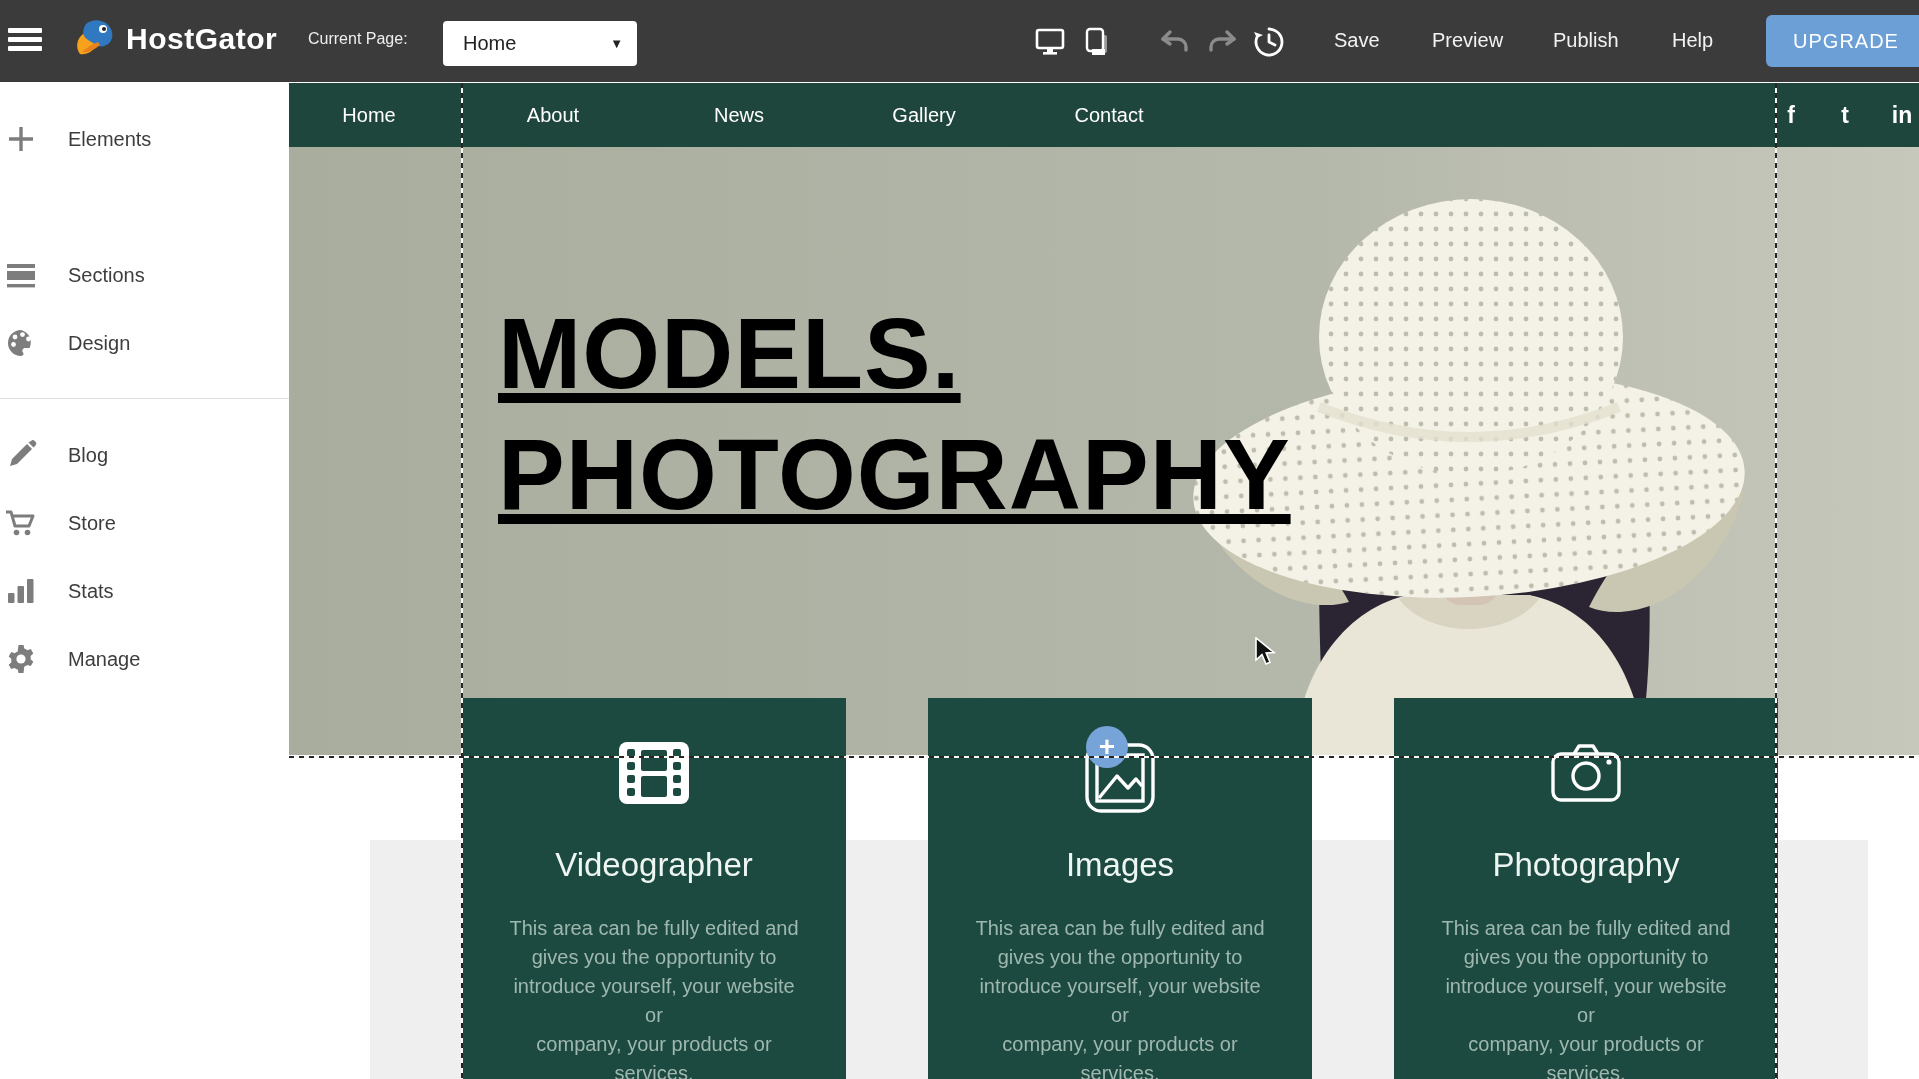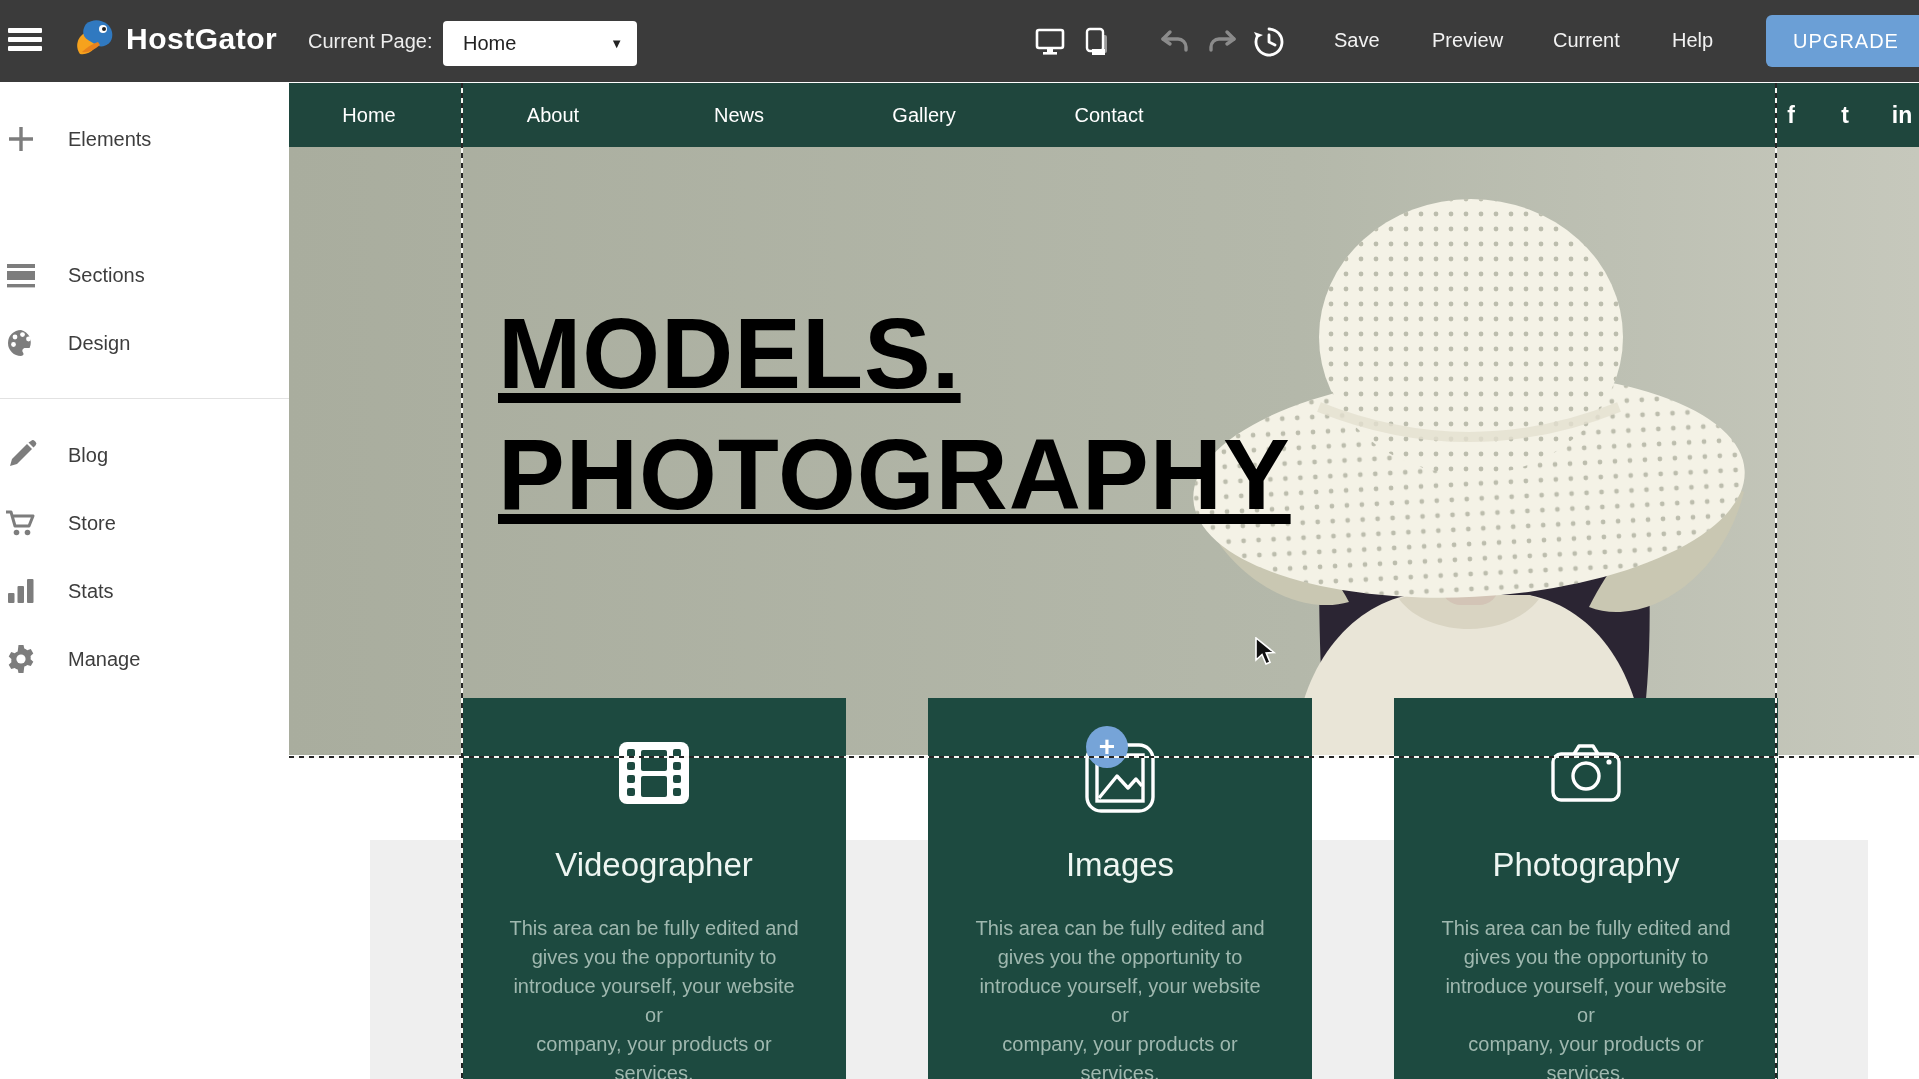--- a/index.html
+++ b/index.html
@@ -5,21 +5,21 @@
   html,body{margin:0;padding:0;background:#222;}
   *{box-sizing:border-box;font-family:"Liberation Sans",sans-serif;}
   #app{position:relative;width:1919px;height:1079px;background:#fff;overflow:hidden;}
 
   
   .toolbar{position:absolute;left:0;top:0;width:1919px;height:82px;background:#3b3b3b;z-index:40;}
   .hamburger{position:absolute;left:8px;top:24px;width:34px;height:32px;cursor:pointer;}
   .hamburger span{display:block;height:5px;background:#fff;border-radius:1px;margin:4px 0;}
   .brand{position:absolute;left:72px;top:18px;display:flex;align-items:center;gap:8px;}
   .brand-name{color:#fff;font-size:30px;font-weight:bold;letter-spacing:.5px;}
-  .cp-label{position:absolute;left:308px;top:30px;color:#eee;font-size:20px;}
+  .cp-label{position:absolute;left:308px;top:30px;color:#eee;font-size:16px;}
   .page-select{position:absolute;left:443px;top:21px;width:194px;height:45px;background:#fff;border-radius:4px;
     display:flex;align-items:center;justify-content:space-between;padding:0 14px 0 20px;cursor:pointer;}
   .page-select .val{font-size:20px;color:#222;}
   .page-select .caret{font-size:13px;color:#222;}
   .tb-ico{position:absolute;top:26px;width:34px;height:32px;display:flex;align-items:center;justify-content:center;cursor:pointer;}
   .tb-txt{position:absolute;top:29px;color:#f2f2f2;font-size:20px;cursor:pointer;}
   .upgrade{position:absolute;left:1766px;top:15px;width:160px;height:52px;background:#6b9fd6;border-radius:6px 0 0 6px;
     color:#fff;font-size:20px;letter-spacing:1px;display:flex;align-items:center;justify-content:center;cursor:pointer;}
 
   
@@ -114,21 +114,21 @@
     <div class="tb-ico" style="left:1252px">
       <svg width="32" height="32" viewBox="0 0 32 32">
           <path d="M16 3 a13 13 0 1 1 -12 8" fill="none" stroke="#fff" stroke-width="2.8" stroke-linecap="round"></path>
           <path d="M1 6 L4 12 L10 9 Z" fill="#fff"></path>
           <path d="M16 9 V16 L22 19" fill="none" stroke="#fff" stroke-width="2.8" stroke-linecap="round" stroke-linejoin="round"></path>
         </svg>
     </div>
 
     <span class="tb-txt" style="left:1334px">Save</span>
     <span class="tb-txt" style="left:1432px">Preview</span>
-    <span class="tb-txt" style="left:1553px">Current</span>
+    <span class="tb-txt" style="left:1553px">Publish</span>
     <span class="tb-txt" style="left:1672px">Help</span>
     <div class="upgrade">UPGRADE</div>
   </div>
 
   <div class="sidebar">
     <div class="side-item" style="top:35px">
       <span class="ic">
           <svg width="34" height="34" viewBox="0 0 34 34">
             <path d="M17 5 V29 M5 17 H29" stroke="#7d7d7d" stroke-width="3.4"></path>
           </svg>

